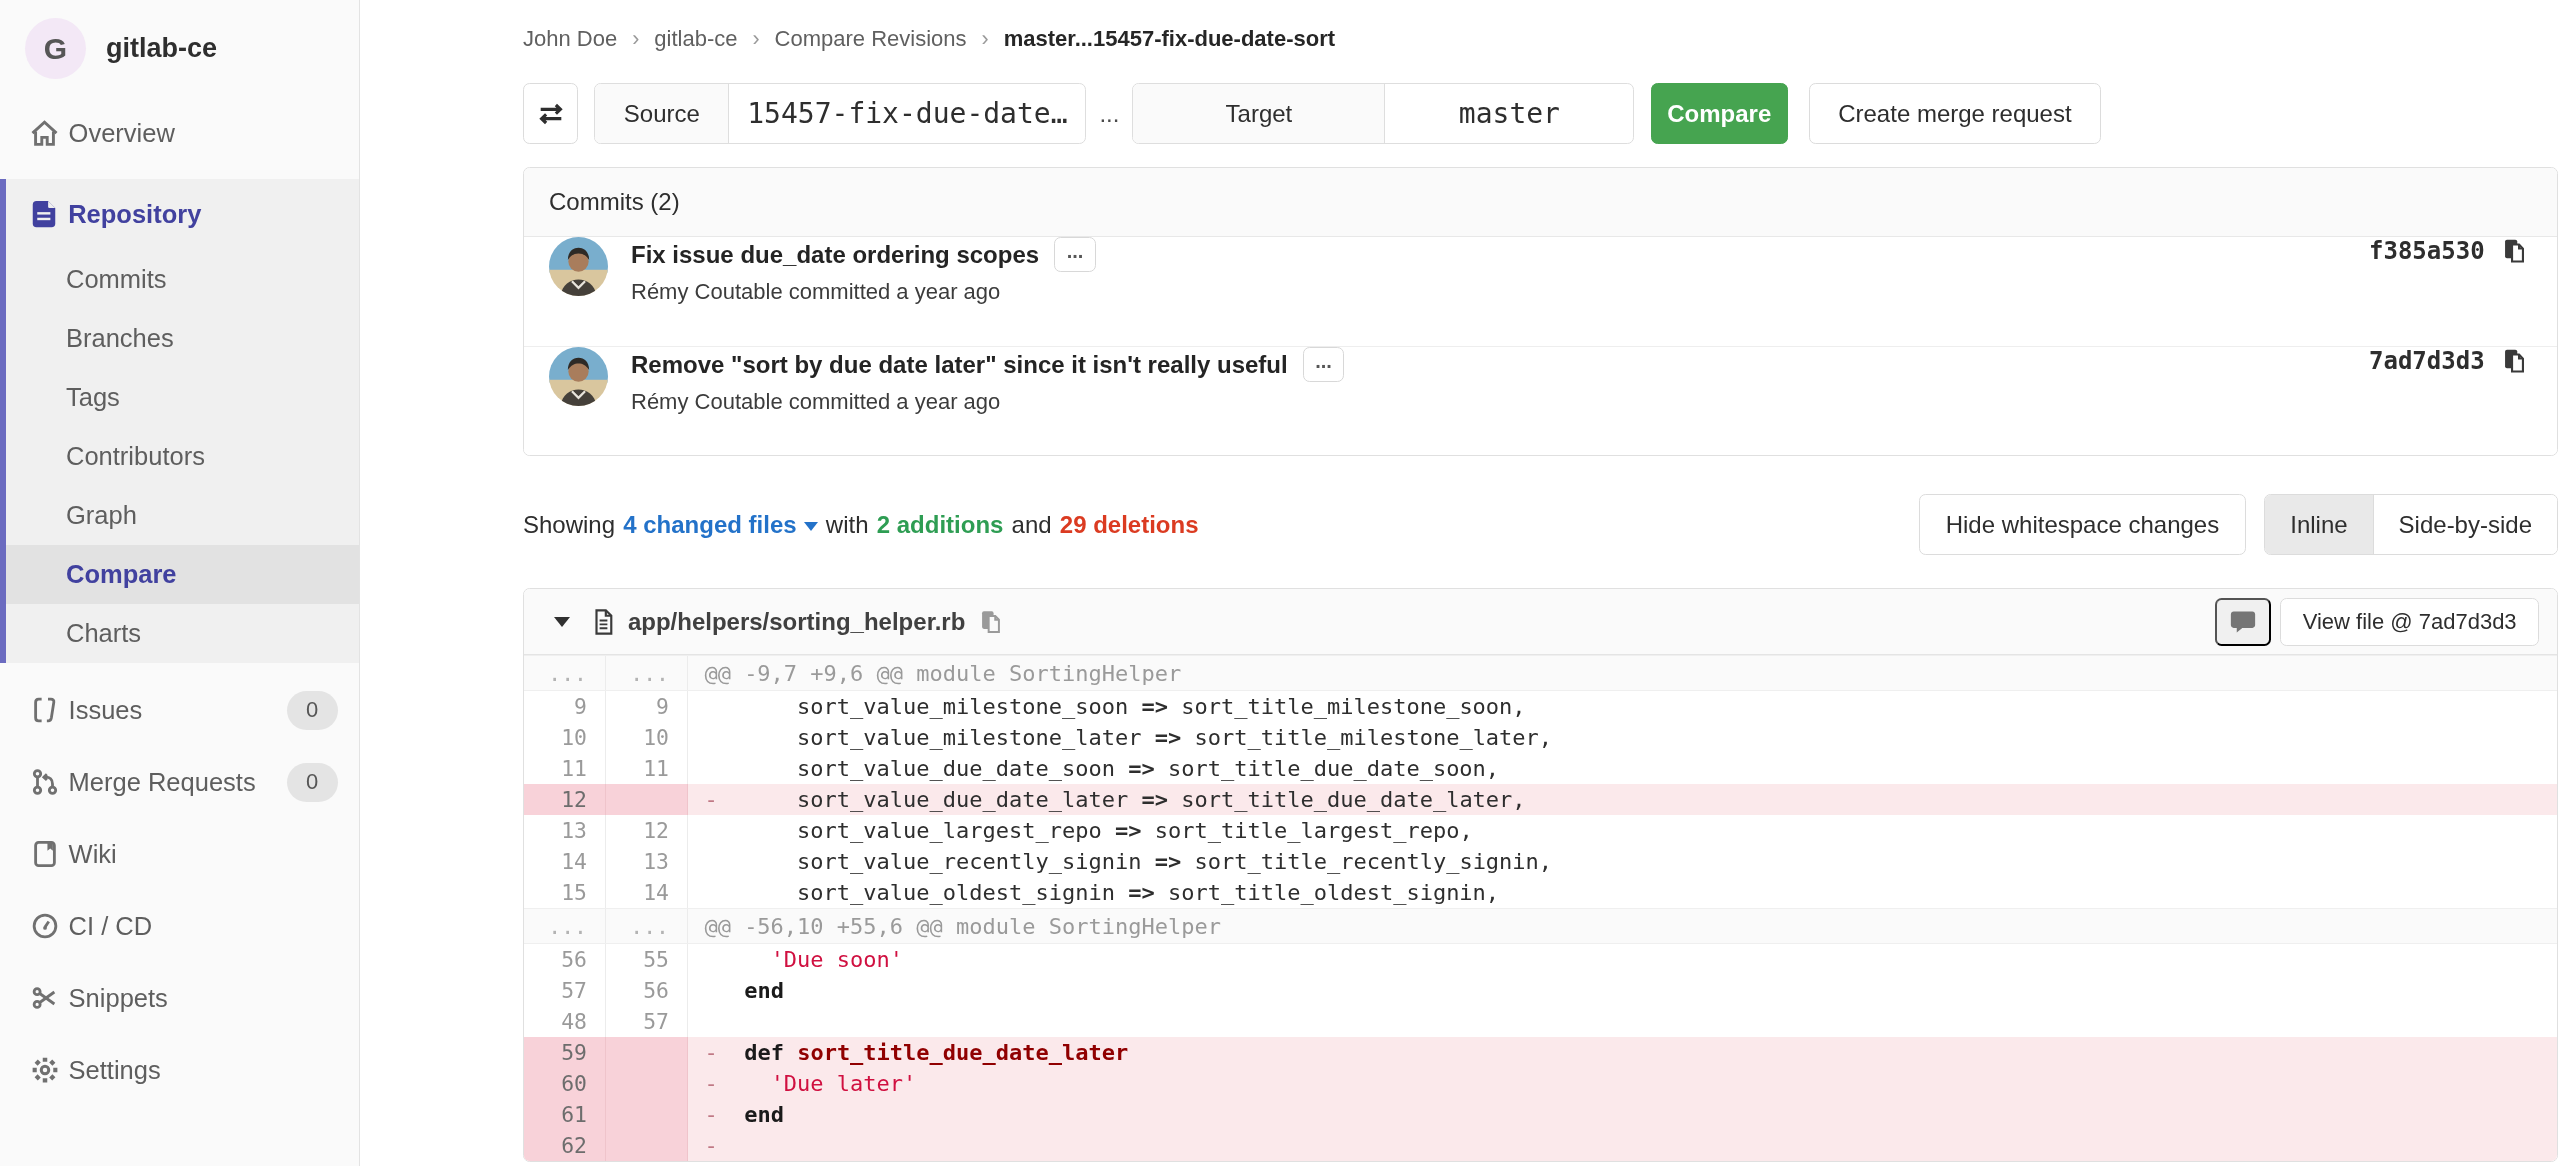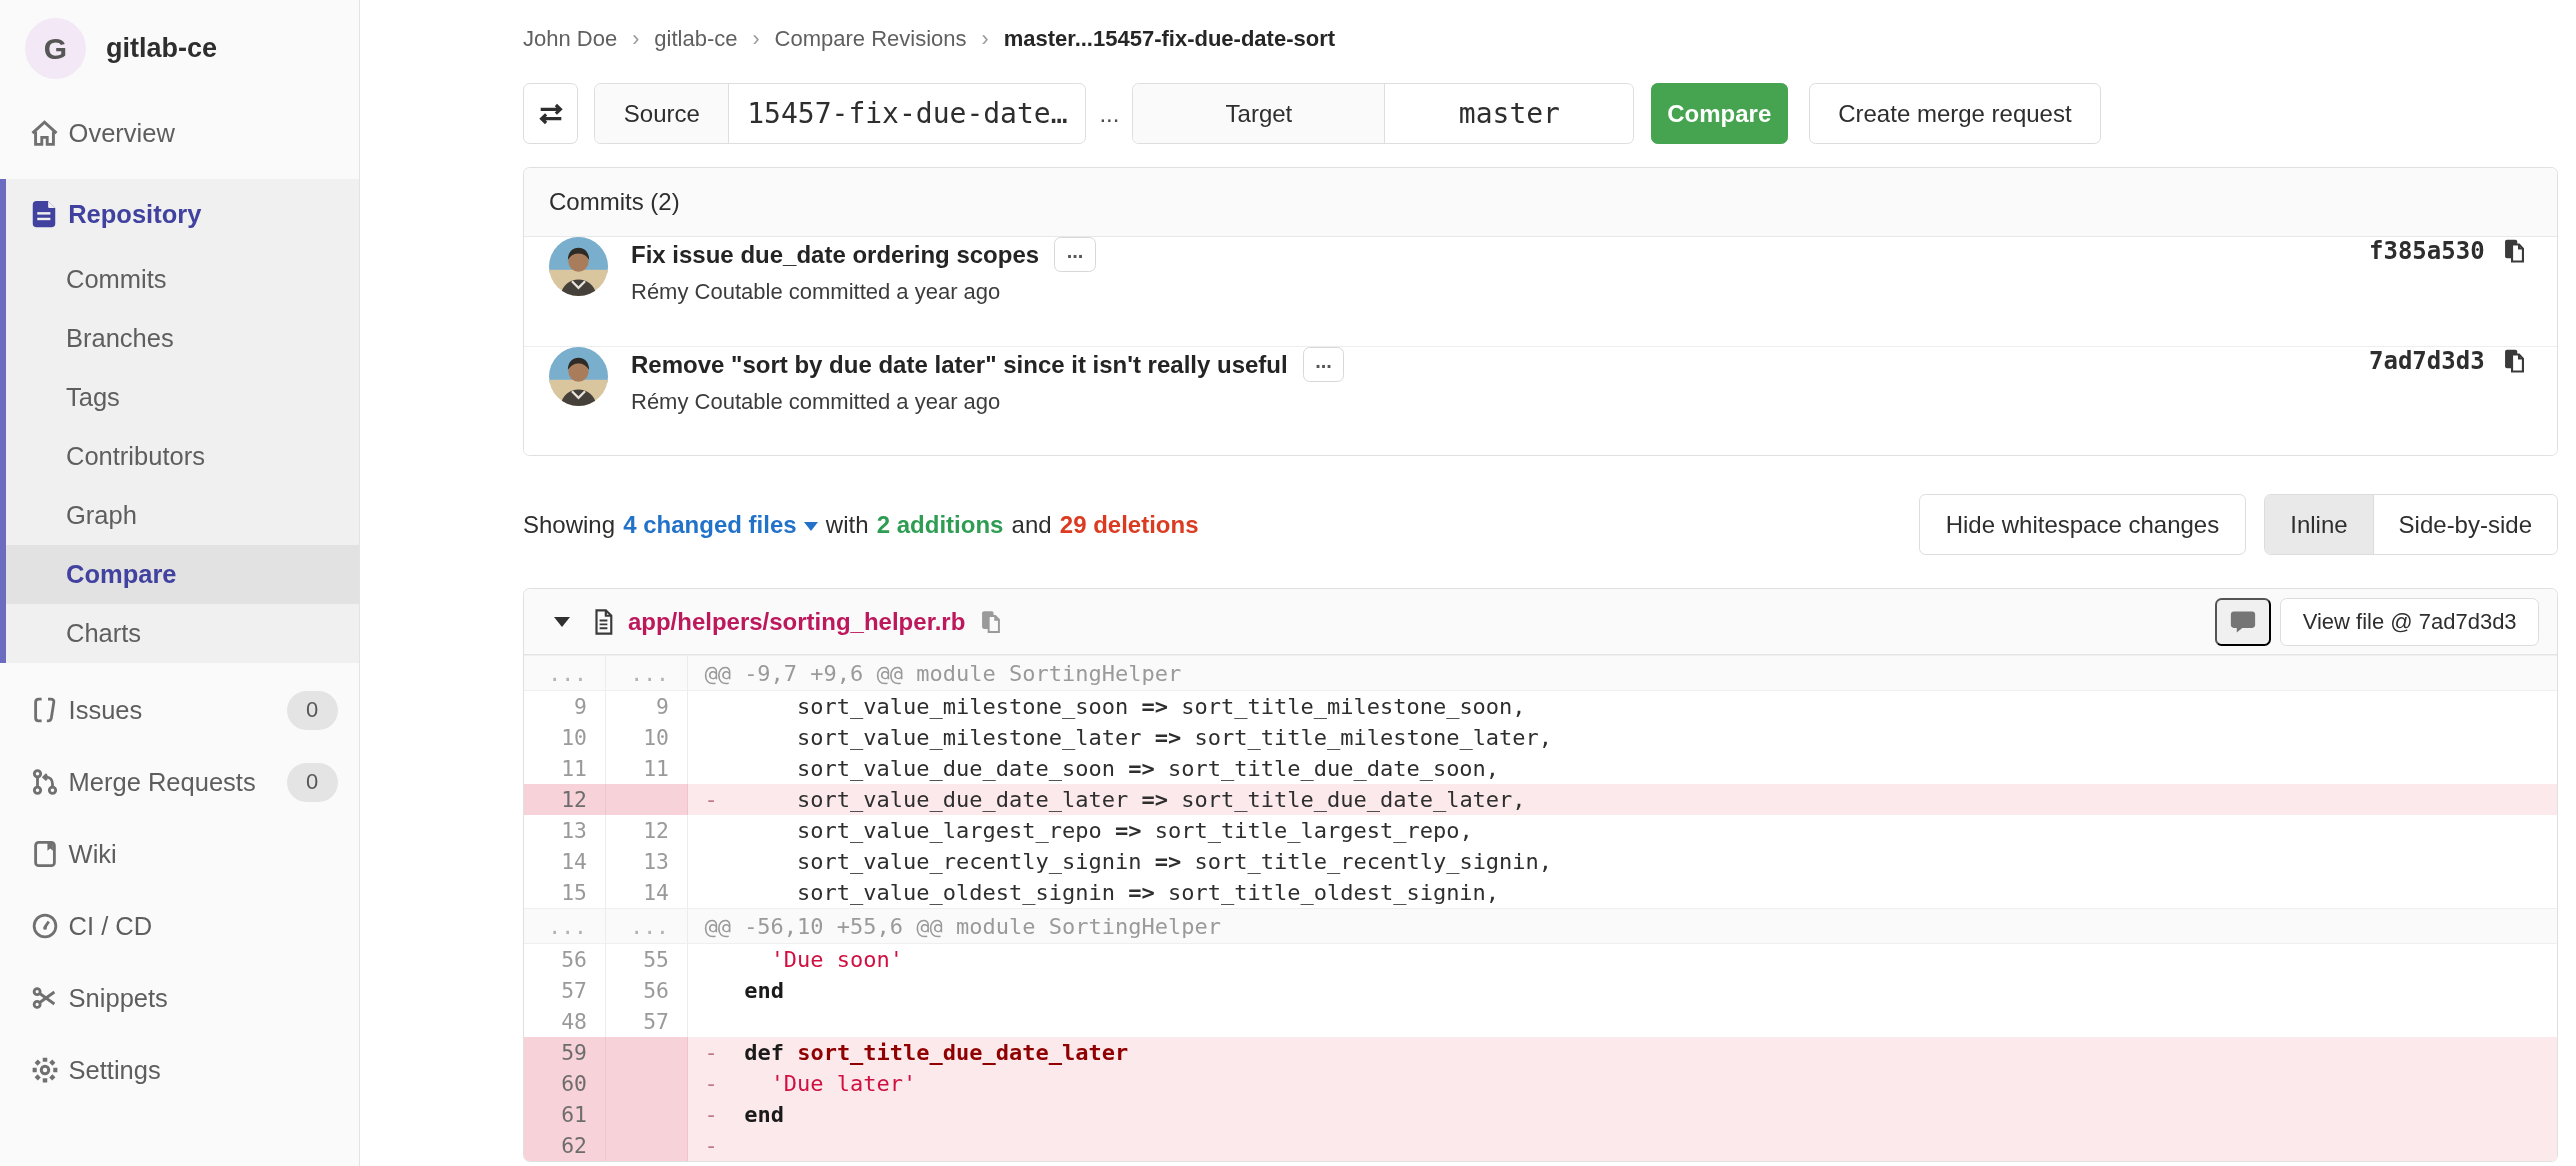--- a/index.html
+++ b/index.html
@@ -85,21 +85,21 @@
   .toggle-seg{display:flex;align-items:center;justify-content:center;font-size:24px;color:#2e2e2e;
     padding:0 25px;background:#fff;cursor:pointer;}
   .toggle-seg.active{background:#e9e9e9;border-right:1.6px solid #dcdcdc;}
   
   .diff-panel{margin-top:33px;}
   .diff-head{height:66px;background:#fafafa;border-bottom:1.6px solid #e4e4e4;display:flex;
     align-items:center;padding:0 18px 0 30px;}
   .collapse-caret{width:0;height:0;border-left:8.2px solid transparent;border-right:8.2px solid transparent;
     border-top:10.7px solid #303030;cursor:pointer;}
   .file-icon{margin:0 11.5px 0 21.4px;color:#3a3a3a;}
-  .file-path{font-size:24px;font-weight:bold;color:#be185d;cursor:pointer;}
+  .file-path{font-size:24px;font-weight:bold;color:#404040;cursor:pointer;}
   .copy-path{margin-left:13px;color:#9a9a9a;cursor:pointer;}
   .diff-head-right{margin-left:auto;display:flex;align-items:center;gap:9px;justify-content:flex-end;}
   .comment-btn{width:56px;height:48px;border-radius:6.6px;background:#f0f0f0;display:flex;
     align-items:center;justify-content:center;color:#757575;cursor:pointer;}
   .view-file-btn{height:48px;padding:0 21.4px;font-size:22px;}
   
   .diff-table{font-family:"DejaVu Sans Mono",monospace;font-size:22px;background:#fff;}
   .diff-row{display:flex;height:31px;align-items:stretch;}
   .diff-row.match{height:36px;background:#fafafa;border-top:0.8px solid #efefef;border-bottom:0.8px solid #efefef;}
   .gut{width:82px;flex:none;display:flex;align-items:center;justify-content:flex-end;

